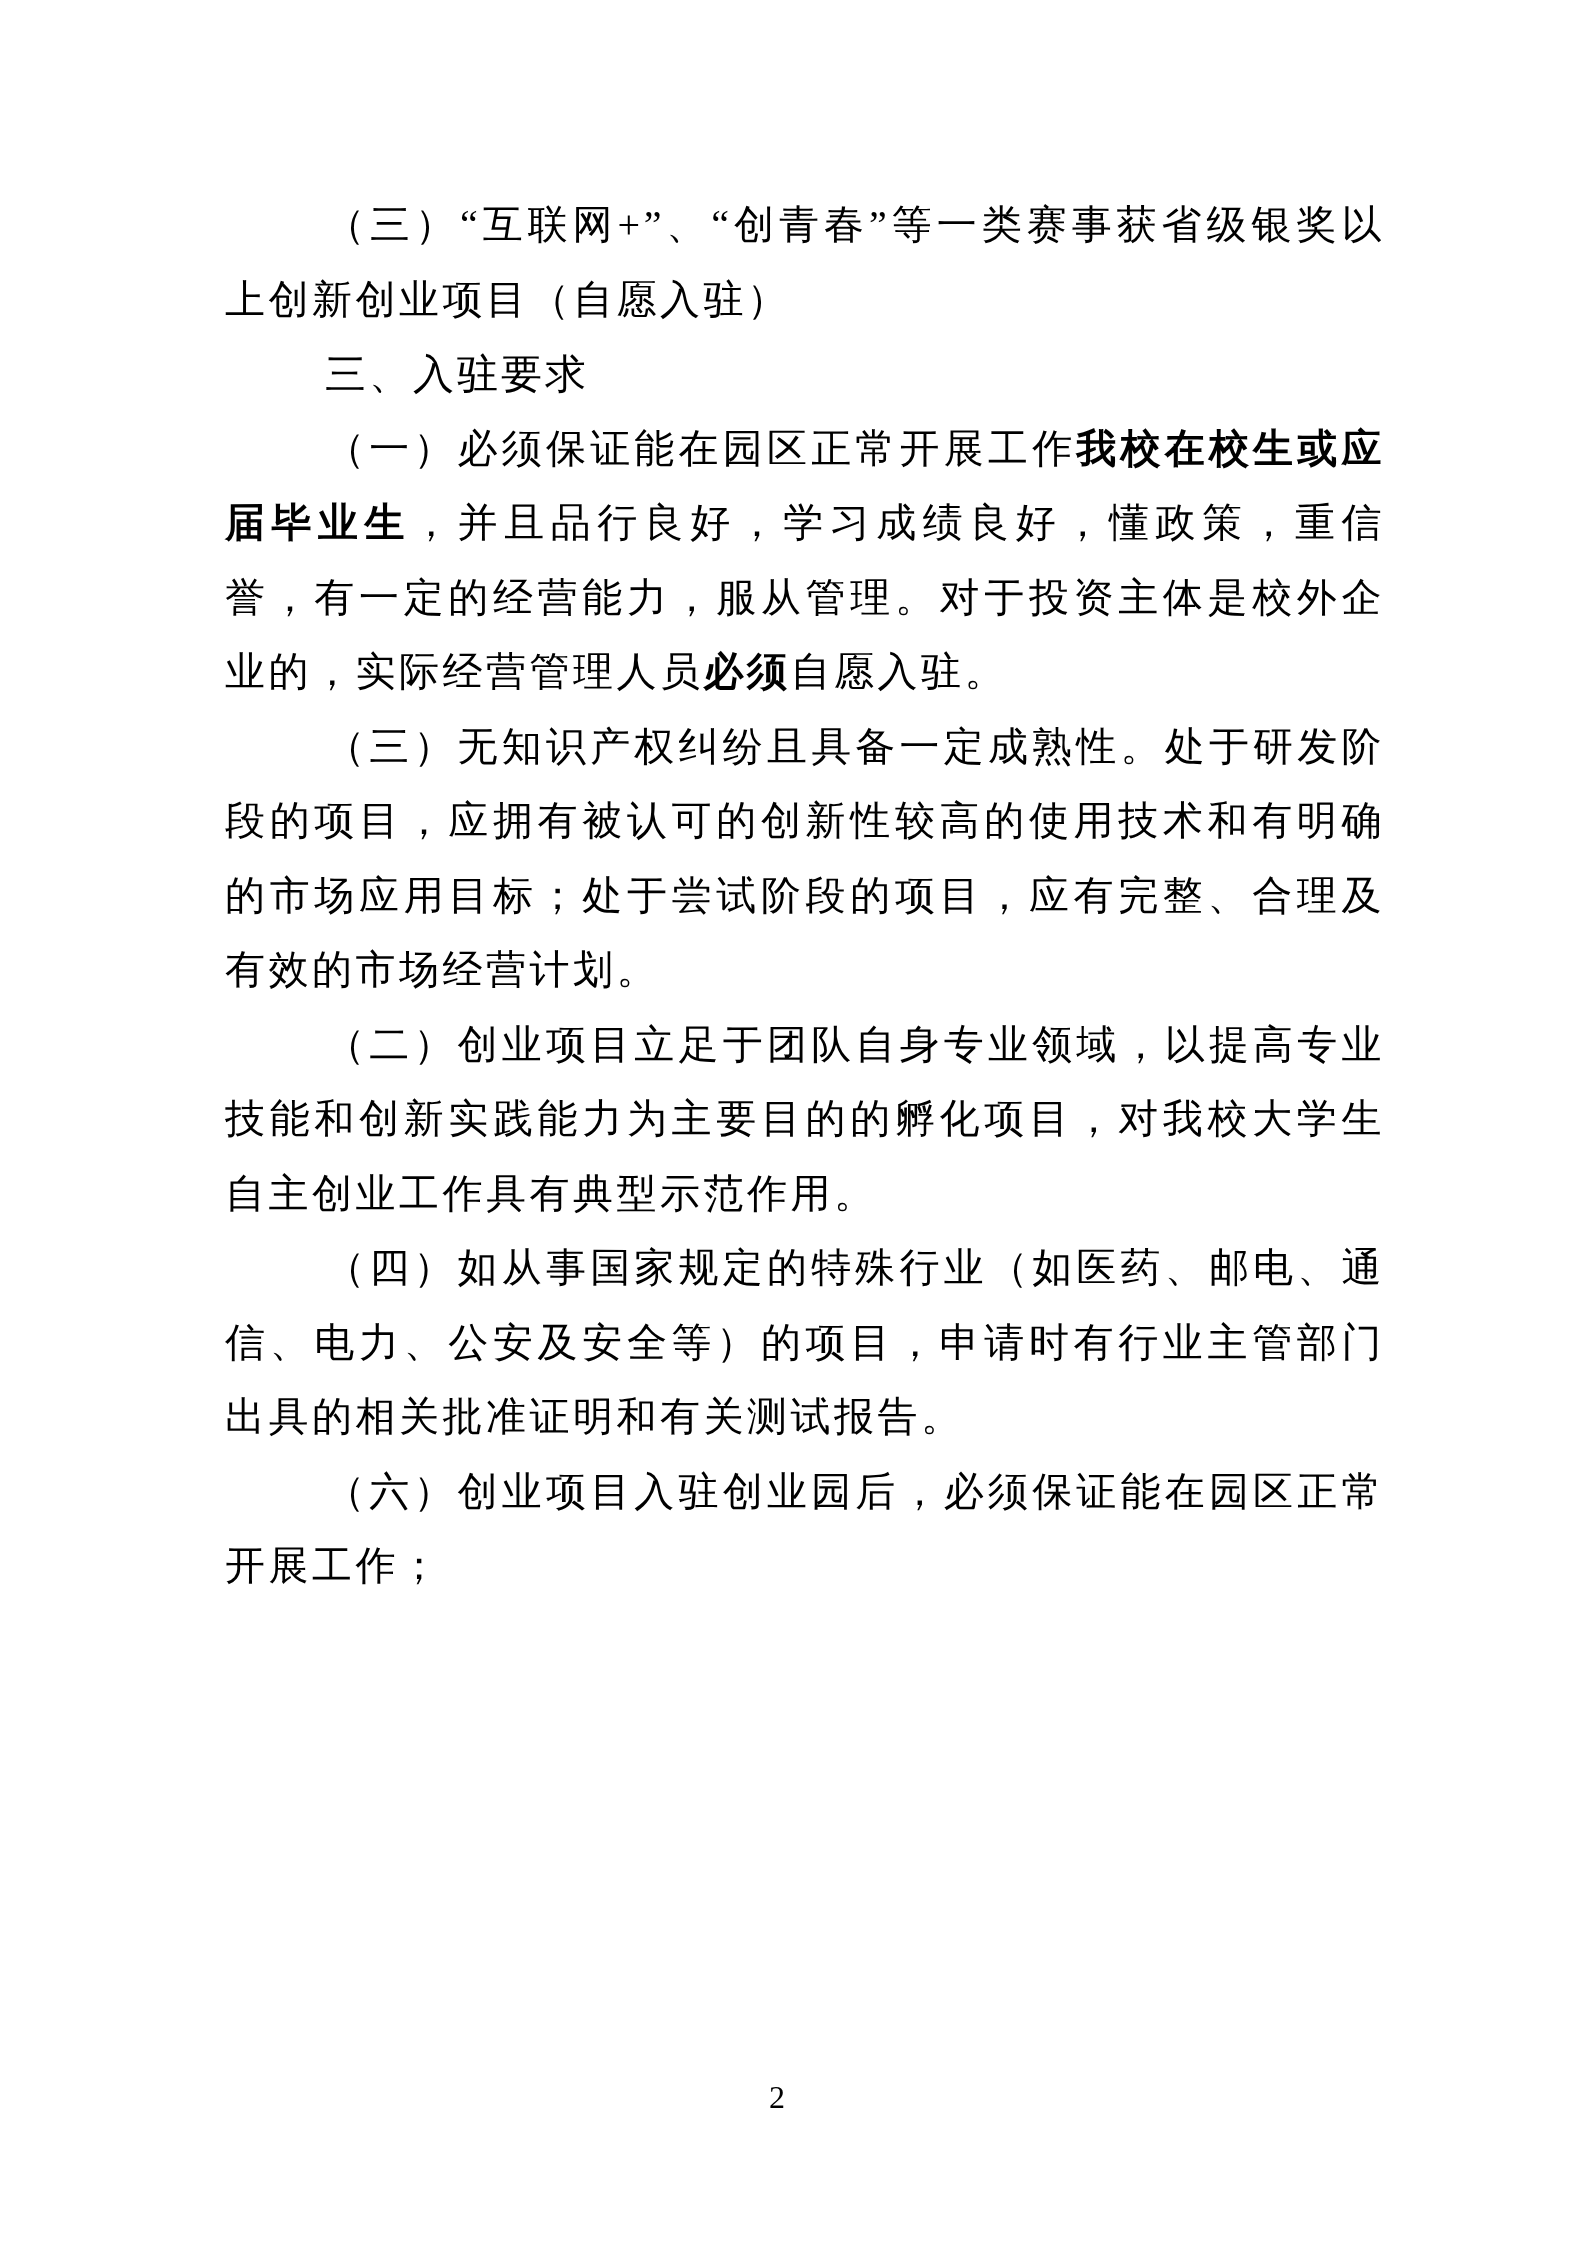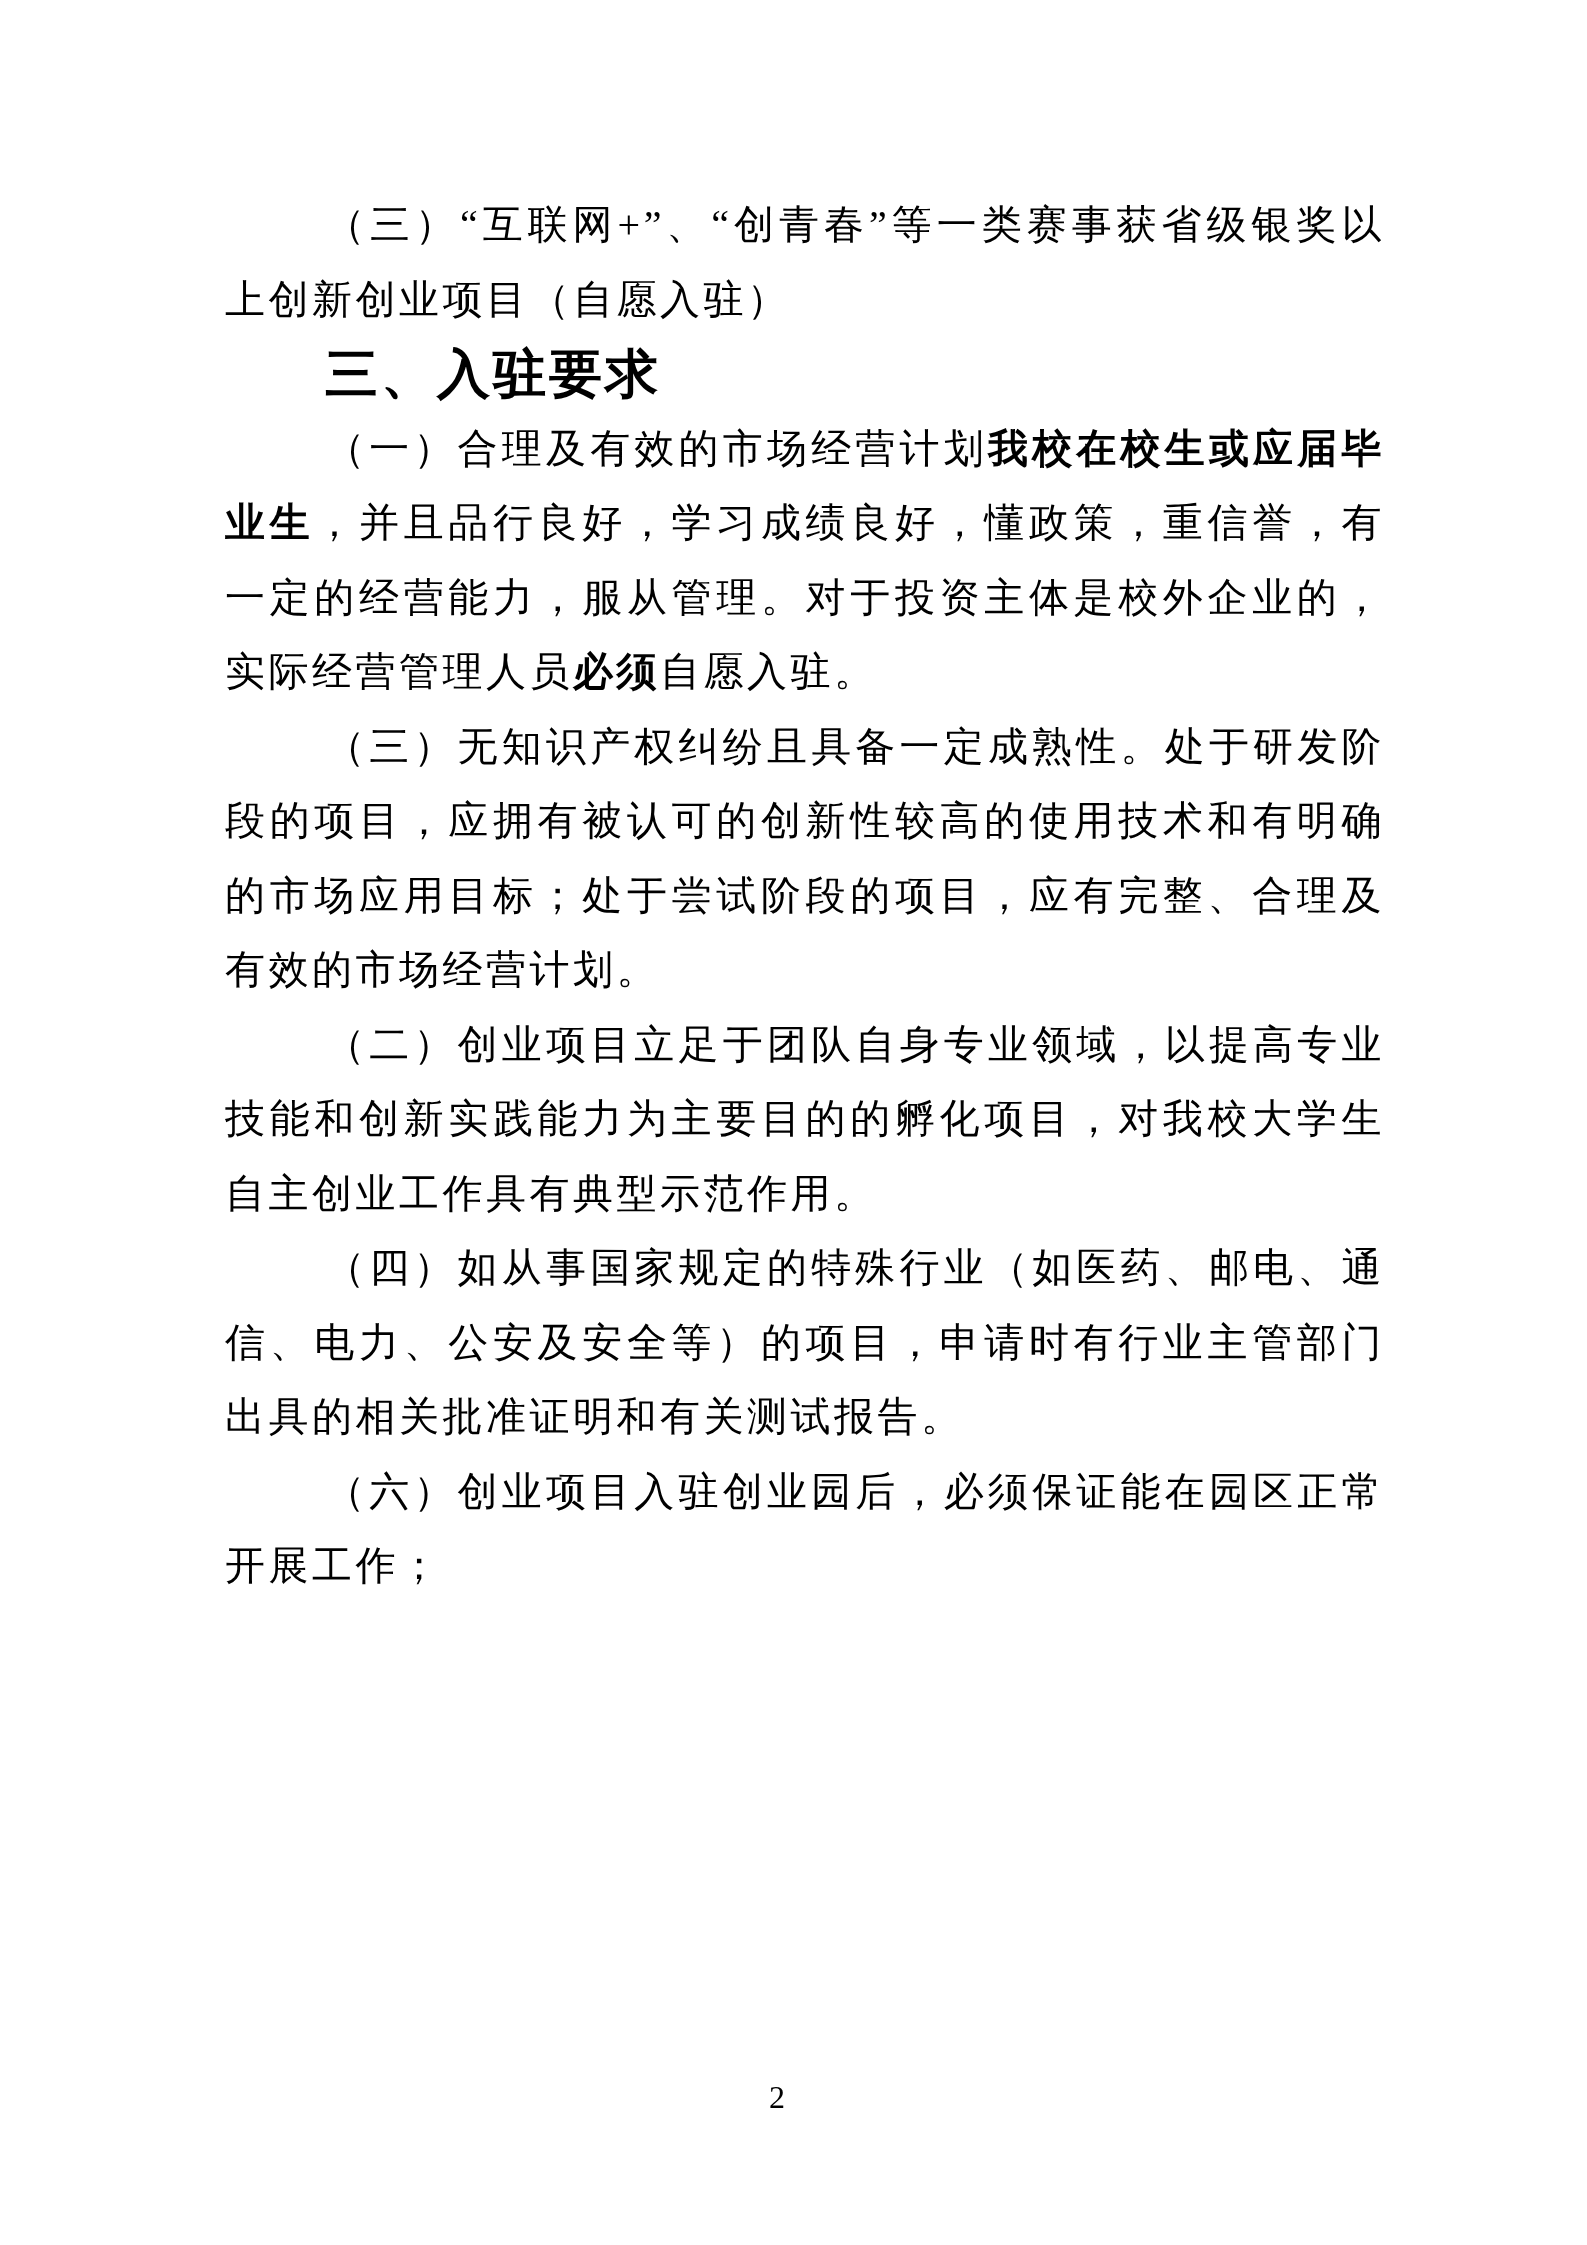--- a/index.html
+++ b/index.html
@@ -27,25 +27,25 @@
     font-size: 40px;
     line-height: 74.5px;
     letter-spacing: 3.5px;
     text-align: justify;
     text-justify: inter-ideograph;
     text-indent: 100px;
     font-weight: normal;
   }
   .heading {
     margin: 0;
-    font-size: 53px;
+    font-size: 41px;
     line-height: 74.5px;
     letter-spacing: 3px;
     text-indent: 100px;
-    font-weight: bold;
+    font-weight: normal;
     font-family: "Liberation Sans", "DejaVu Sans", sans-serif;
   }
   .b {
     font-weight: bold;
   }
   .footer {
     position: absolute;
     left: 0;
     top: 2072px;
     width: 100%;
@@ -59,21 +59,21 @@
 
 <div class="page">
   <div class="content">
 
     <p class="para"><span>（三）“互联网+”、“创青春”等一类赛事获省级银奖以上创新创业项目（自愿入驻）</span></p>
 
 
 
     <h2 class="heading"><span>三、入驻要求</span></h2>
 
-    <p class="para"><span>（一）合理及有效的市场经营计划</span><span class="b">我校在校生或应届毕业生</span><span>，并且品行良好，学习成绩良好，懂政策，重信誉，有一定的经营能力，服从管理。对于投资主体是校外企业的，实际经营管理人员</span><span class="b">必须</span><span>自愿入驻。</span></p>
+    <p class="para"><span>（一）必须保证能在园区正常开展工作</span><span class="b">我校在校生或应届毕业生</span><span>，并且品行良好，学习成绩良好，懂政策，重信誉，有一定的经营能力，服从管理。对于投资主体是校外企业的，实际经营管理人员</span><span class="b">必须</span><span>自愿入驻。</span></p>
 
     <p class="para"><span>（三）无知识产权纠纷且具备一定成熟性。处于研发阶段的项目，应拥有被认可的创新性较高的使用技术和有明确的市场应用目标；处于尝试阶段的项目，应有完整、合理及有效的市场经营计划。</span></p>
 
     <p class="para"><span>（二）创业项目立足于团队自身专业领域，以提高专业技能和创新实践能力为主要目的的孵化项目，对我校大学生自主创业工作具有典型示范作用。</span></p>
 
     <p class="para"><span>（四）如从事国家规定的特殊行业（如医药、邮电、通信、电力、公安及安全等）的项目，申请时有行业主管部门出具的相关批准证明和有关测试报告。</span></p>
 
 
     <p class="para"><span>（六）创业项目入驻创业园后，必须保证能在园区正常开展工作；</span></p>
 

